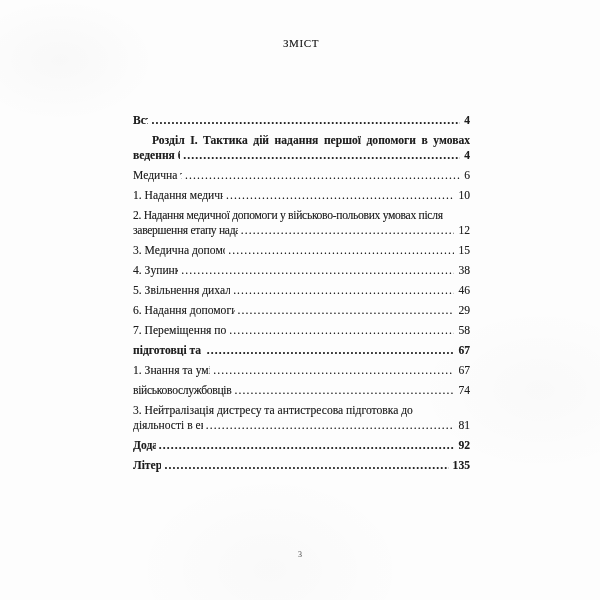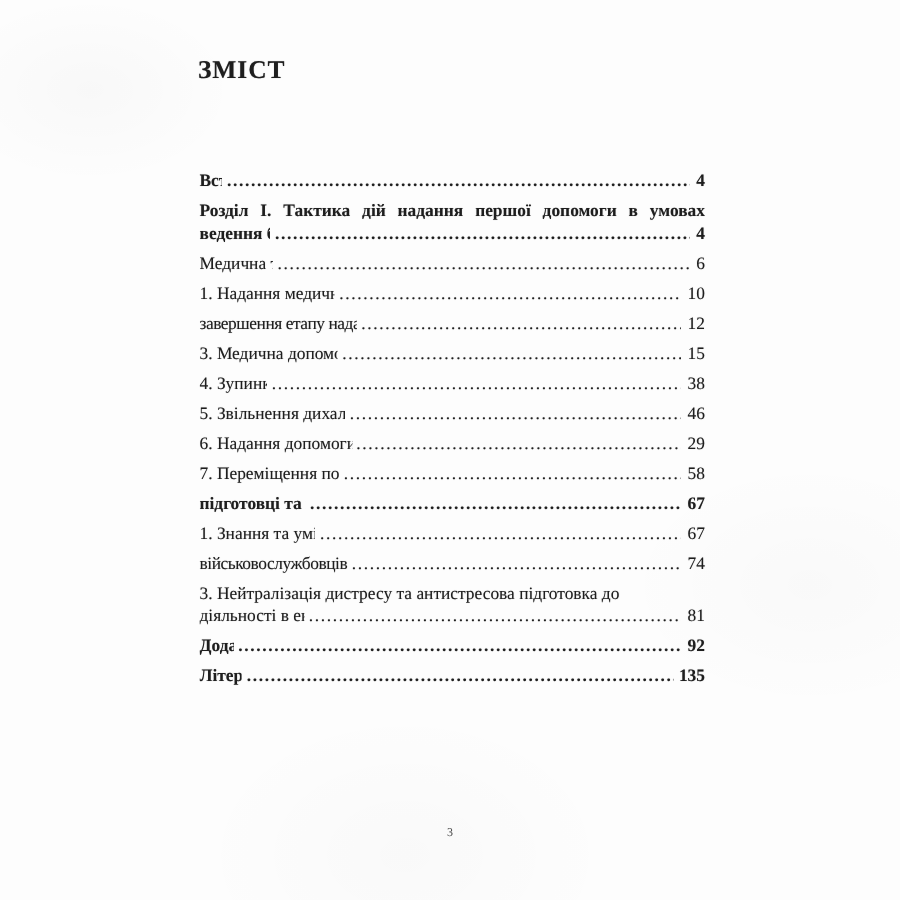--- a/index.html
+++ b/index.html
@@ -13,33 +13,33 @@
   .page {
     position:absolute; left:0; top:0; width:600px; height:600px;
     background:
       radial-gradient(140px 90px at 10% 10%, rgba(0,0,0,0.020), transparent 70%),
       radial-gradient(180px 120px at 90% 65%, rgba(0,0,0,0.016), transparent 70%),
       radial-gradient(200px 140px at 45% 95%, rgba(0,0,0,0.014), transparent 70%),
       #fdfdfd;
   }
   .doc-title {
     position:absolute; top:37px; left:132px; width:338px;
-    text-align:left;
-    font-weight:bold; font-size:17px; letter-spacing:0.6px;
+    text-align:center;
+    font-weight:normal; font-size:11px; letter-spacing:0.6px;
     text-shadow:0 0 0.6px rgba(30,30,30,0.45);
   }
   .toc {
     position:absolute; top:113px; left:133px; width:337px;
     font-size:11.6px; line-height:15px;
     text-shadow:0 0 0.6px rgba(30,30,30,0.40);
   }
   .entry { margin-bottom:5px; }
   .entry.bold { font-weight:bold; }
   .line { white-space:nowrap; overflow:visible; }
-  .line.just { white-space:normal; text-align:justify; text-align-last:justify; }
+  .line.just { white-space:normal; text-align:justify; text-align-last:justify;margin-left:19px; }
   .lastline { display:flex; align-items:baseline; }
   .txt { white-space:nowrap; flex:0 1 auto; overflow:hidden; }
   .tight { letter-spacing:-0.30px; }
   .dots {
     flex:1 1 auto; min-width:0; overflow:hidden; white-space:nowrap;
     padding-left:3px;
   }
   .dots::after {
     content:"...........................................................................................................................................................";
     letter-spacing:1.1px;
@@ -79,20 +79,21 @@
         </div>
       </div>
       <div class="entry">
         <div class="lastline">
           <span class="txt">1. Надання медичної допомоги в умовах обстрілу</span>
           <span class="dots"></span>
           <span class="pg">10</span>
         </div>
       </div>
       <div class="entry">
+        <div class="line tight">2. Надання медичної допомоги у військово-польових умовах після</div>
         <div class="lastline">
           <span class="txt tight">завершення етапу надання медичної допомоги в умовах обстрілу</span>
           <span class="dots"></span>
           <span class="pg">12</span>
         </div>
       </div>
       <div class="entry">
         <div class="lastline">
           <span class="txt">3. Медична допомога у військово-польових умовах</span>
           <span class="dots"></span>

